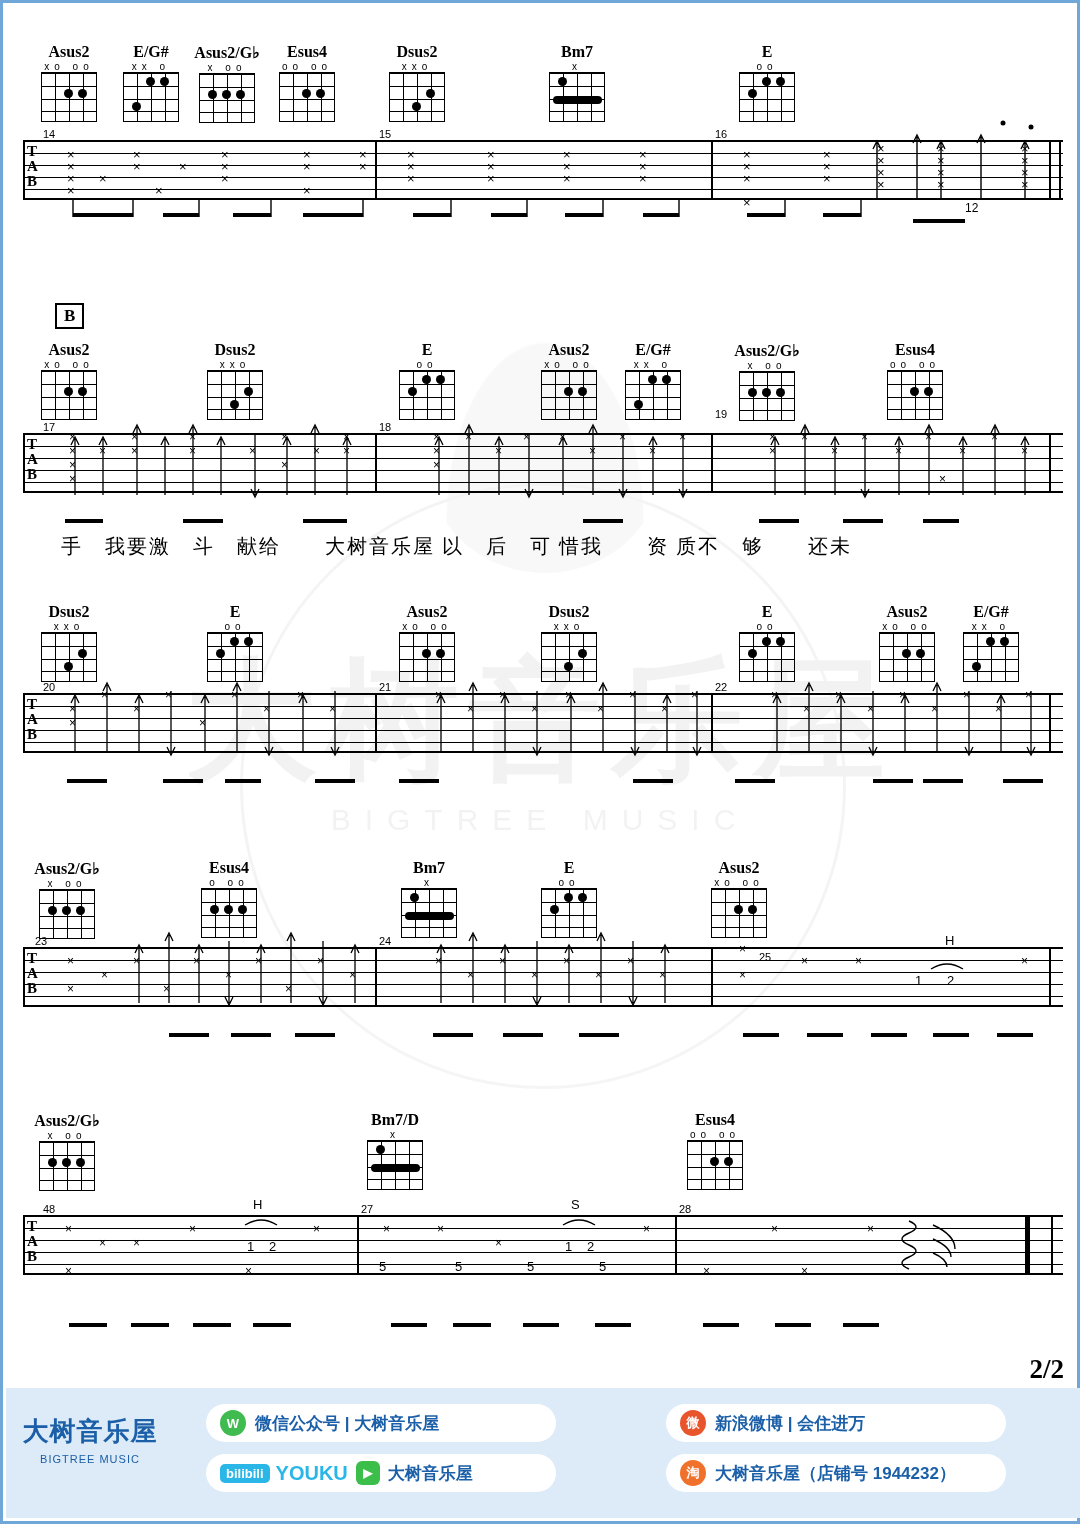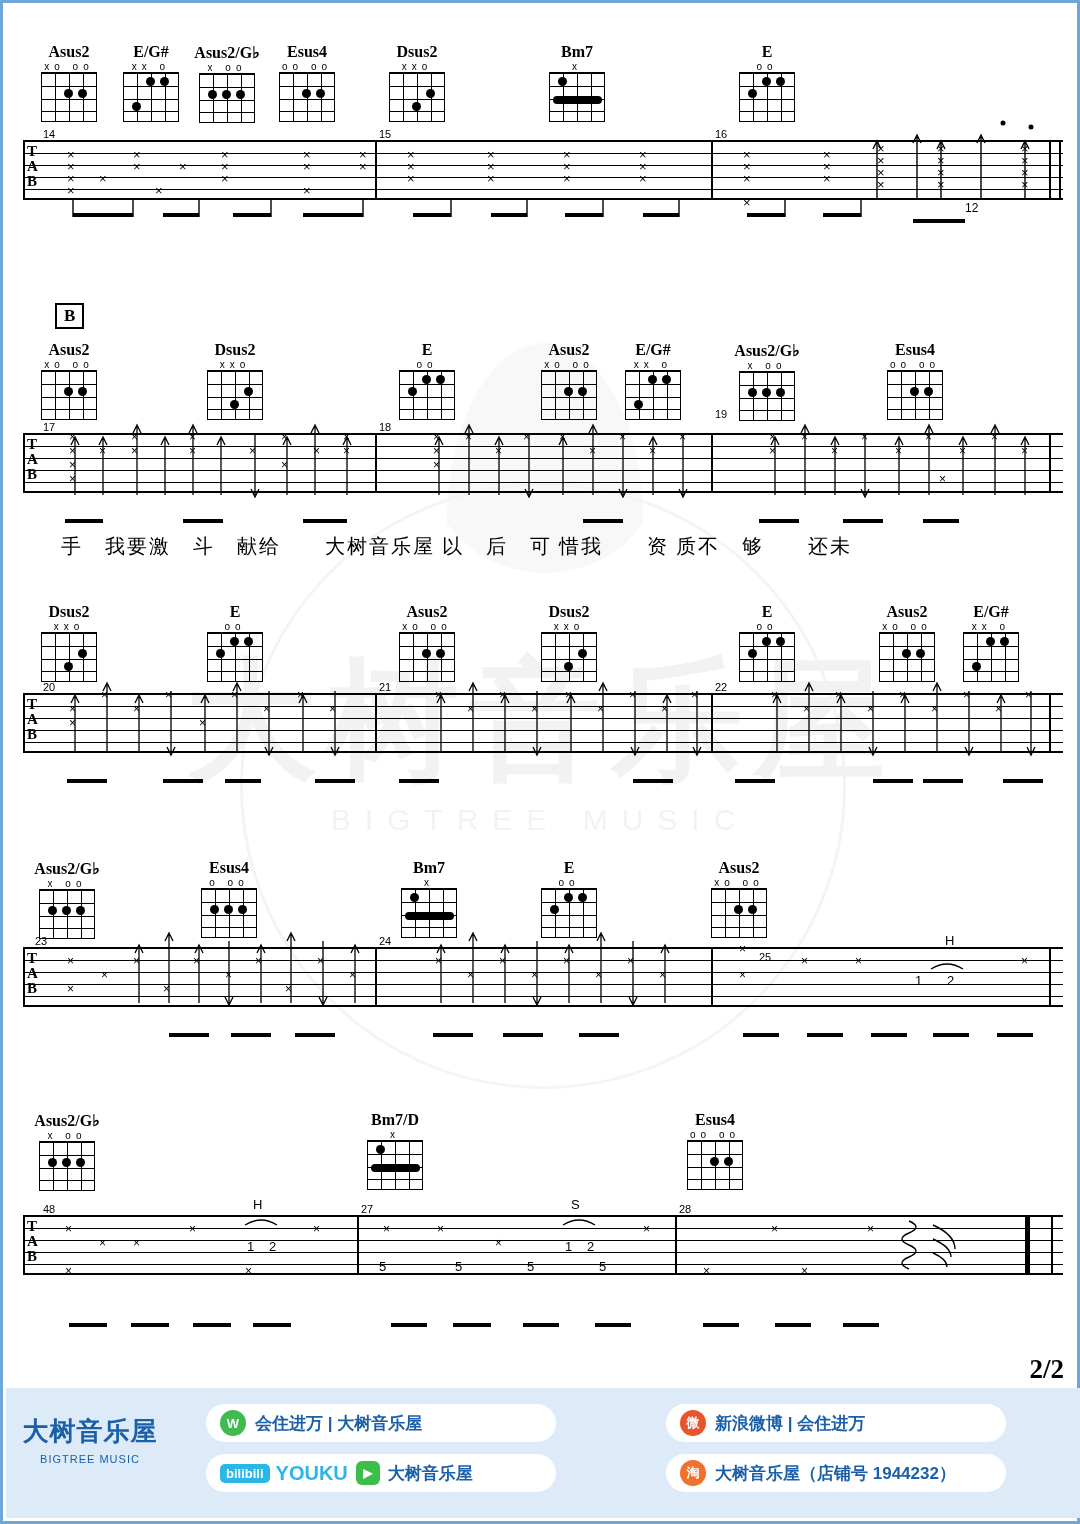--- a/index.html
+++ b/index.html
@@ -1029,21 +1029,21 @@
   <div class="footer">
     <div class="pagenum">2/2</div>
 
     <div class="logo">
       <div class="l1">大树音乐屋</div>
       <div class="l2">BIGTREE MUSIC</div>
     </div>
 
     <div class="pill" style="left:200px;top:16px;width:350px;">
       <span class="badge" style="background:#3fbb50;">W</span>
-      <span>会住进万 | 大树音乐屋</span>
+      <span>微信公众号 | 大树音乐屋</span>
     </div>
 
     <div class="pill" style="left:660px;top:16px;width:340px;">
       <span class="badge" style="background:#e8552d;">微</span>
       <span>新浪微博 | 会住进万</span>
     </div>
 
     <div class="pill" style="left:200px;top:66px;width:350px;">
       <span class="bili">bilibili</span>
       <span class="youku">YOUKU</span>

